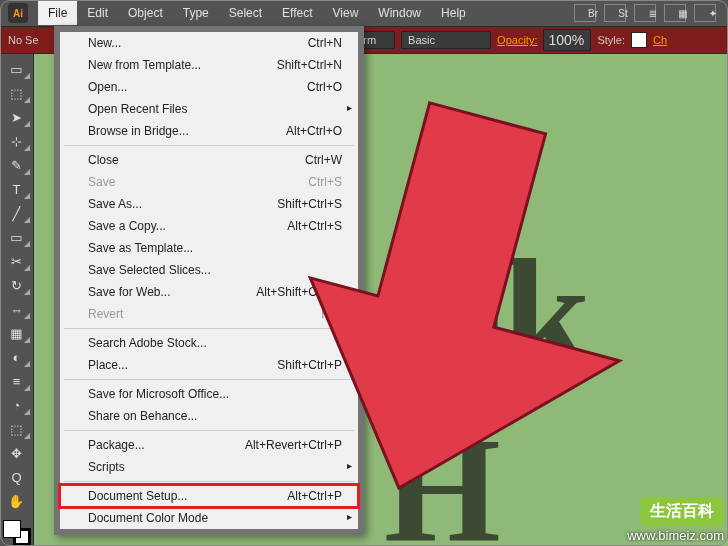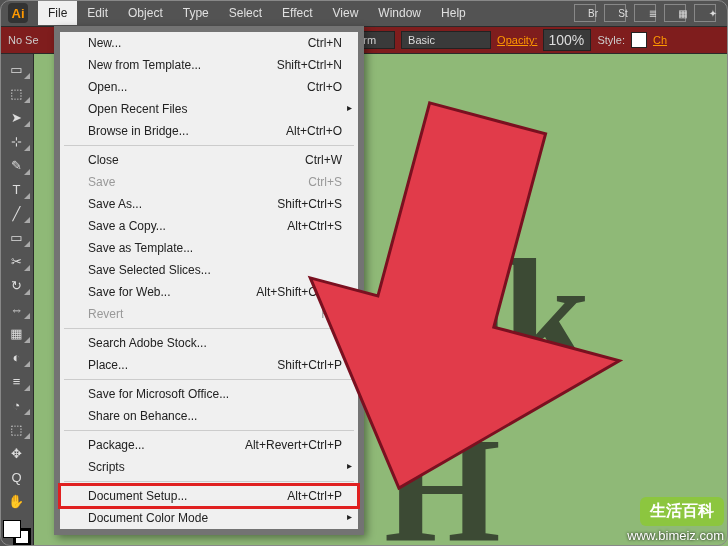--- a/index.html
+++ b/index.html
@@ -1,19 +1,19 @@
 <!DOCTYPE html>
 <html><head>
 <meta charset="utf-8">
 <style>
 * { margin: 0; padding: 0; box-sizing: border-box; font-family: "Segoe UI", Tahoma, sans-serif; }
 body { width: 728px; height: 546px; background: #4a4a4a; overflow: hidden; position: relative; }
 
 .menubar { height: 26px; background: #535353; display: flex; align-items: center; padding-left: 8px; color: #e0e0e0; font-size: 12px; }
-.app-logo { width: 20px; height: 20px; background: #333; border-radius: 4px; display: flex; align-items: center; justify-content: center; margin-right: 10px; color: #f90; font-weight: bold; font-size: 13px; }
+.app-logo { width: 20px; height: 20px; background: #333; border-radius: 4px; display: flex; align-items: center; justify-content: center; margin-right: 10px; color: #f90; font-weight: bold; font-size: 10px; }
 .menu-item { padding: 5px 10px; cursor: default; }
 .menu-item.active { background: #f0f0f0; color: #222; }
 .menubar-icons { margin-left: auto; display: flex; gap: 8px; padding-right: 12px; }
 .mb-icon { width: 22px; height: 18px; border: 1px solid #888; display: flex; align-items: center; justify-content: center; font-size: 10px; color: #ddd; padding-left: 16px; }
 
 .optionsbar { height: 28px; background: #7f1d1d; border-top: 1px solid #2a2a2a; border-bottom: 1px solid #2a2a2a; display: flex; align-items: center; padding-left: 8px; color: #ccc; font-size: 11px; gap: 6px; }
 .ob-label { color: #ccc; }
 .ob-select { background: #3a3a3a; border: 1px solid #222; color: #ddd; padding: 2px 18px 2px 6px; font-size: 11px; position: relative; }
 .ob-link { color: #f90; text-decoration: underline; }
 .ob-input { background: #3a3a3a; border: 1px solid #222; color: #ddd; width: 48px; padding: 2px 4px; font-size: 14px; }

